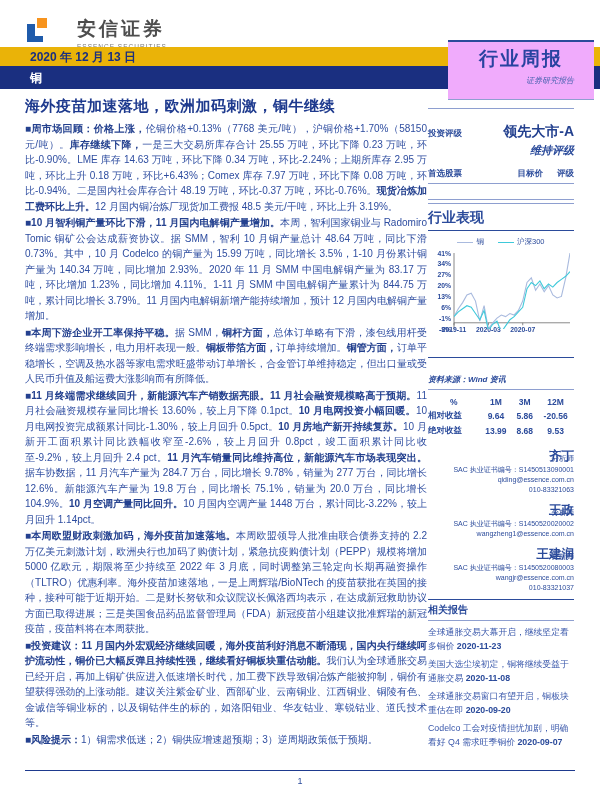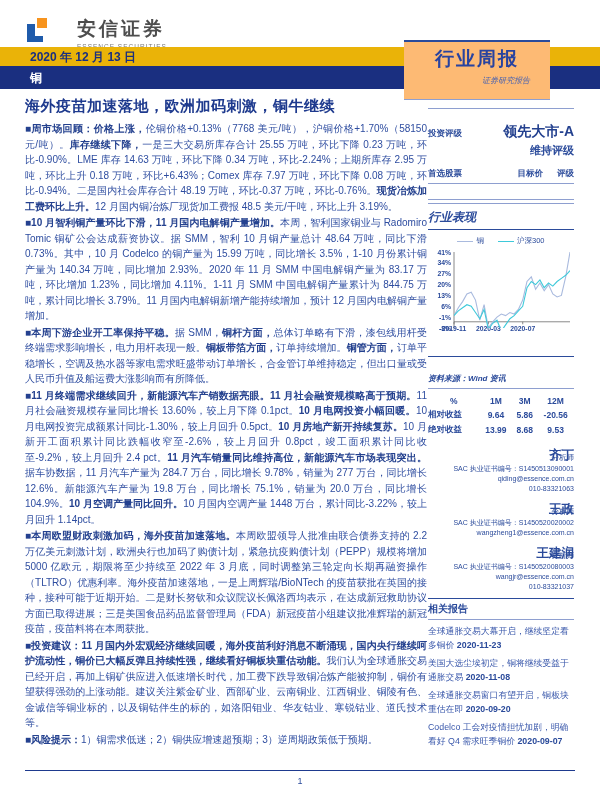--- a/index.html
+++ b/index.html
@@ -11,44 +11,44 @@
   .logo-text .cn { font-size:19px; font-weight:bold; color:#4d4d4d; letter-spacing:3px; font-family:"Liberation Serif",serif; }
   .logo-text .en { font-size:6.5px; color:#7a7a7a; letter-spacing:1px; margin-top:1px; }
 
   
   .bar-orange { position:absolute; top:47px; left:0; width:600px; height:19px; background:#eab308; }
   .bar-orange span { position:absolute; left:30px; top:2px; font-size:12px; font-weight:bold; color:#1a2f80; }
   .bar-navy { position:absolute; top:66px; left:0; width:600px; height:23px; background:#1a2f80; }
   .bar-navy span { position:absolute; left:30px; top:4px; font-size:12px; font-weight:bold; color:#ffffff; }
 
   
-  .type-box { position:absolute; top:40px; left:404px; width:146px; height:60px; background:#fdba74;
+  .type-box { position:absolute; top:40px; left:448px; width:146px; height:60px; background:#f0abfc;
               border-top:2px solid #2b4b9b; border-bottom:1px solid #8e9fd0; text-align:center; }
   .type-box .rt { font-size:19px; font-weight:bold; color:#2843a0; font-family:"Liberation Serif",serif; margin-top:4px; letter-spacing:2px;}
   .type-box .rst { font-size:8px; font-style:italic; color:#4a63b0; margin-top:3px; text-align:right; padding-right:20px;}
 
   
   main { position:absolute; top:97px; left:25px; width:402px; }
   h1.title { font-size:15px; font-weight:bold; color:#1e3a8e; margin-bottom:5px; letter-spacing:0.5px; }
   .para { font-size:10px; line-height:15.5px; color:#2e4da0; text-align:justify; margin-bottom:1px; }
   .para .b { font-weight:bold; color:#24418f; }
 
   
   aside { position:absolute; top:108px; left:428px; width:146px; color:#2b4b9b; }
   .rating { border-top:1px solid #8e9fd0; padding-top:14px; }
   .rating-row { display:flex; justify-content:space-between; align-items:baseline; }
   .rating-label { font-size:8.5px; font-weight:bold; }
   .rating-value { font-size:14px; font-weight:bold; color:#24418f; }
-  .rating-status { text-align:right; font-size:11px; font-weight:bold; margin-top:2px; font-family:"Liberation Serif",serif;}
+  .rating-status { text-align:right; font-size:11px; font-weight:bold; font-style:italic; margin-top:2px; font-family:"Liberation Serif",serif;}
   .stocks { margin-top:10px; }
   .stocks-head { display:flex; font-size:8.5px; font-weight:bold; padding-bottom:3px; border-bottom:1px solid #8e9fd0; }
   .stocks-head .c1 { flex:1; } .stocks-head .c2 { margin-right:14px; } .stocks-head .c3 { }
   .stocks-space { height:16px; border-bottom:1px solid #8e9fd0; }
   .stocks-space2 { height:4px; border-bottom:1.5px solid #8e9fd0; }
-  .perf-title { font-size:12px; font-weight:bold; padding:5px 0 3px; border-bottom:1.5px solid #2b4b9b;font-style:italic; }
+  .perf-title { font-size:14px; font-weight:bold; padding:5px 0 3px; border-bottom:1.5px solid #2b4b9b; }
   .legend { display:flex; justify-content:center; gap:14px; font-size:7.5px; margin-top:6px; }
   .legend .item { display:flex; align-items:center; gap:3px; }
   .legend .sw { display:inline-block; width:16px; height:0; border-top:1.2px solid; }
   .chart-wrap { margin-top:2px; }
   .src { border-top:1.5px solid #2b4b9b; margin-top:4px; padding:16px 0 4px; font-size:8px; font-weight:bold; font-style:italic; border-bottom:1px solid #8e9fd0;}
   table.perf { width:100%; border-collapse:collapse; margin-top:5px; font-size:8.5px; }
   table.perf th, table.perf td { font-weight:bold; text-align:center; padding:1.5px 0; }
   table.perf .lbl { text-align:left; font-family:"Liberation Serif",serif; }
   .analysts { margin-top:8px; }
   .analyst { margin-bottom:5px; }

